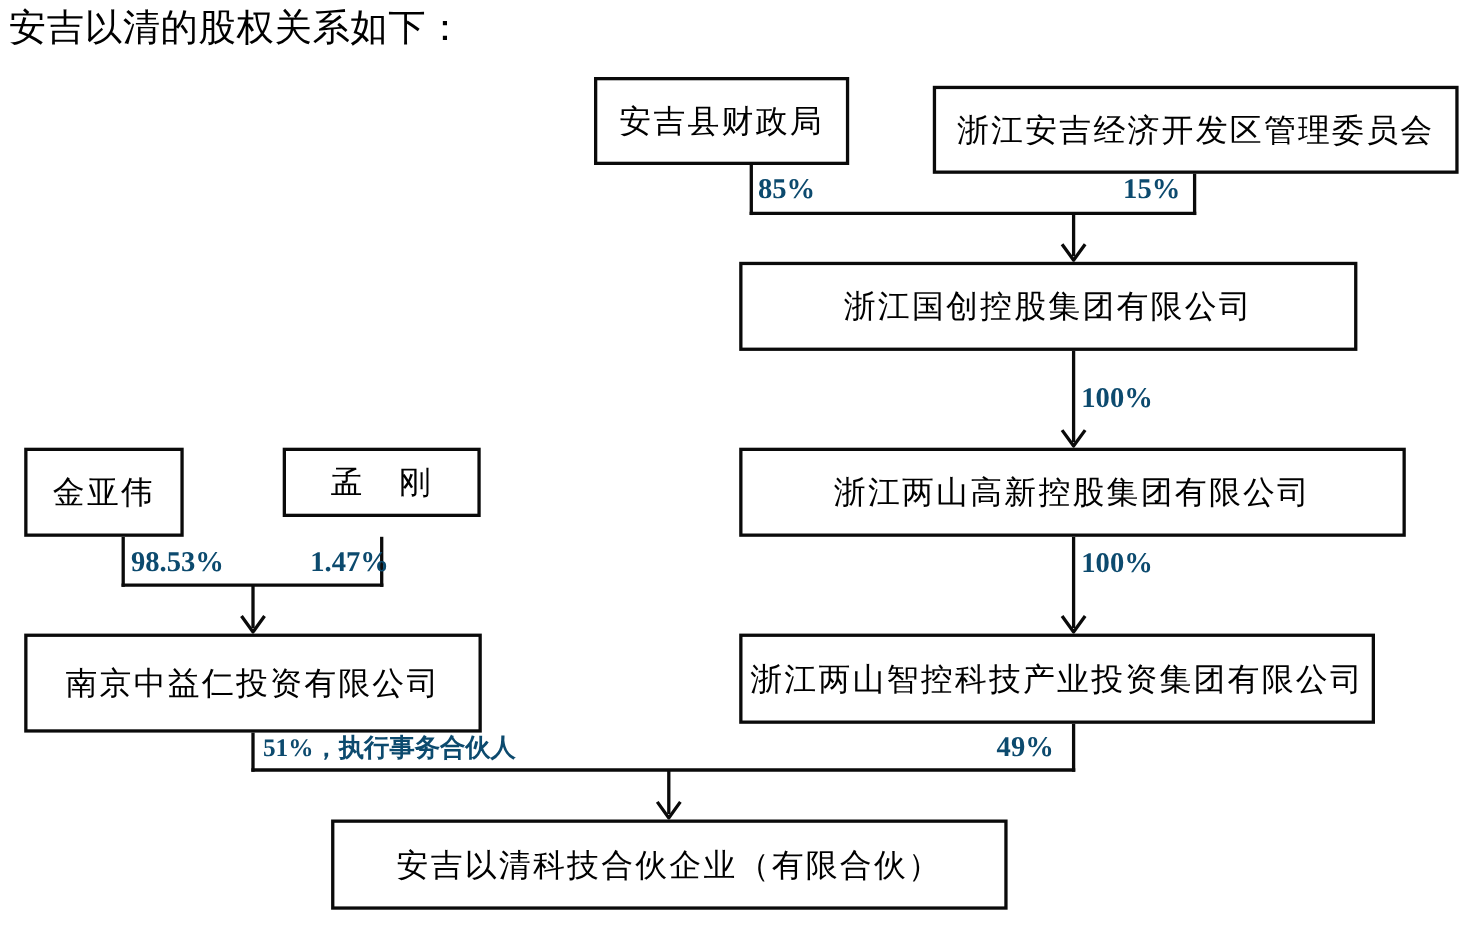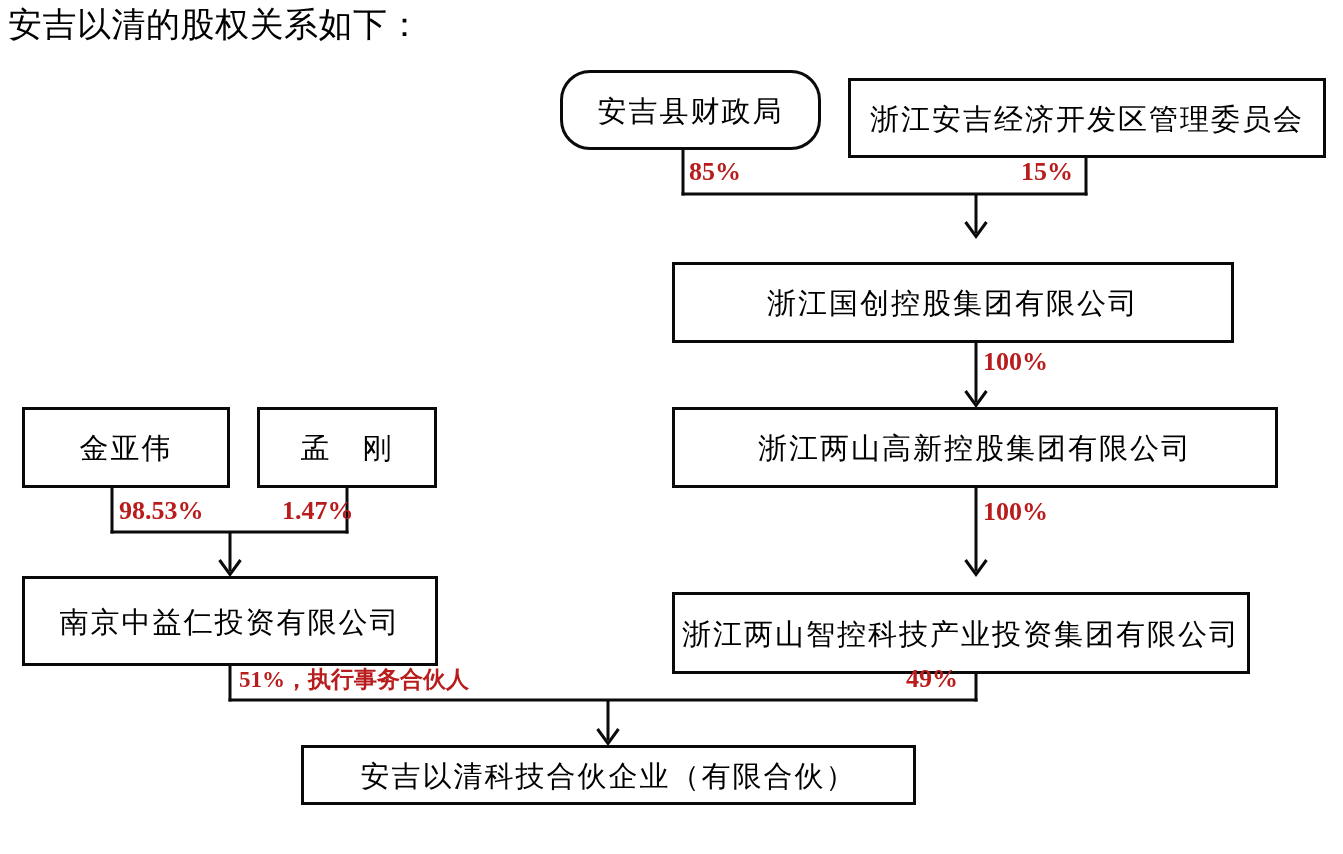--- a/index.html
+++ b/index.html
@@ -42,21 +42,21 @@
     white-space: nowrap;
     line-height: 1;
     padding-top: 2px;
   }
   .pct {
     position: absolute;
     font-weight: 700;
     font-size: 26px;
     line-height: 1;
     white-space: nowrap;
-    color: #b91c1c;
+    color: #0c4a6e;
   }
   .pct.small {
     font-size: 23px;
   }
   svg.wires {
     position: absolute;
     left: 0;
     top: 0;
     width: 1343px;
     height: 854px;
@@ -100,53 +100,53 @@
     </g>
     <g>
       <line x1="230" y1="657" x2="230" y2="701.5"></line>
       <line x1="976" y1="657" x2="976" y2="701.5"></line>
       <line x1="228.5" y1="700" x2="977.5" y2="700"></line>
       <line x1="608" y1="700" x2="608" y2="740"></line>
       <path d="M597.5 729 L608 743.5 L618.5 729"></path>
     </g>
   </svg>
 
-  <div class="node" style="left:560px; top:70px; width:261px; height:80px;border-radius:30px;">
+  <div class="node" style="left:540px; top:70px; width:232px; height:80px;">
     <span class="lbl">安吉县财政局</span>
   </div>
 
   <div class="node" style="left:848px; top:78px; width:478px; height:80px;">
     <span class="lbl">浙江安吉经济开发区管理委员会</span>
   </div>
 
-  <div class="node" style="left:672px; top:238px; width:562px; height:81px;margin-top:24px;">
+  <div class="node" style="left:672px; top:238px; width:562px; height:81px;">
     <span class="lbl">浙江国创控股集团有限公司</span>
   </div>
 
   <div class="node" style="left:672px; top:407px; width:606px; height:81px;align-items:center;">
     <span class="lbl">浙江两山高新控股集团有限公司</span>
   </div>
 
-  <div class="node" style="left:672px; top:576px; width:578px; height:82px;margin-top:16px;">
+  <div class="node" style="left:672px; top:576px; width:578px; height:82px;">
     <span class="lbl">浙江两山智控科技产业投资集团有限公司</span>
   </div>
 
-  <div class="node" style="left:22px; top:407px; width:208px; height:81px;">
+  <div class="node" style="left:22px; top:407px; width:145px; height:81px;">
     <span class="lbl">金亚伟</span>
   </div>
 
-  <div class="node" style="left:257px; top:407px; width:180px; height:81px;">
+  <div class="node" style="left:257px; top:407px; width:180px; height:63px;">
     <span class="lbl">孟　刚</span>
   </div>
 
   <div class="node" style="left:22px; top:576px; width:416px; height:90px;">
     <span class="lbl">南京中益仁投资有限公司</span>
   </div>
 
-  <div class="node" style="left:301px; top:745px; width:615px; height:60px;">
+  <div class="node" style="left:301px; top:745px; width:615px; height:82px;">
     <span class="lbl">安吉以清科技合伙企业（有限合伙）</span>
   </div>
 
   <div class="pct" style="left:689px; top:159px;">85%</div>
 
   <div class="pct" style="left:1021px; top:159px;">15%</div>
 
   <div class="pct" style="left:983px; top:349px;">100%</div>
 
   <div class="pct" style="left:983px; top:499px;">100%</div>

